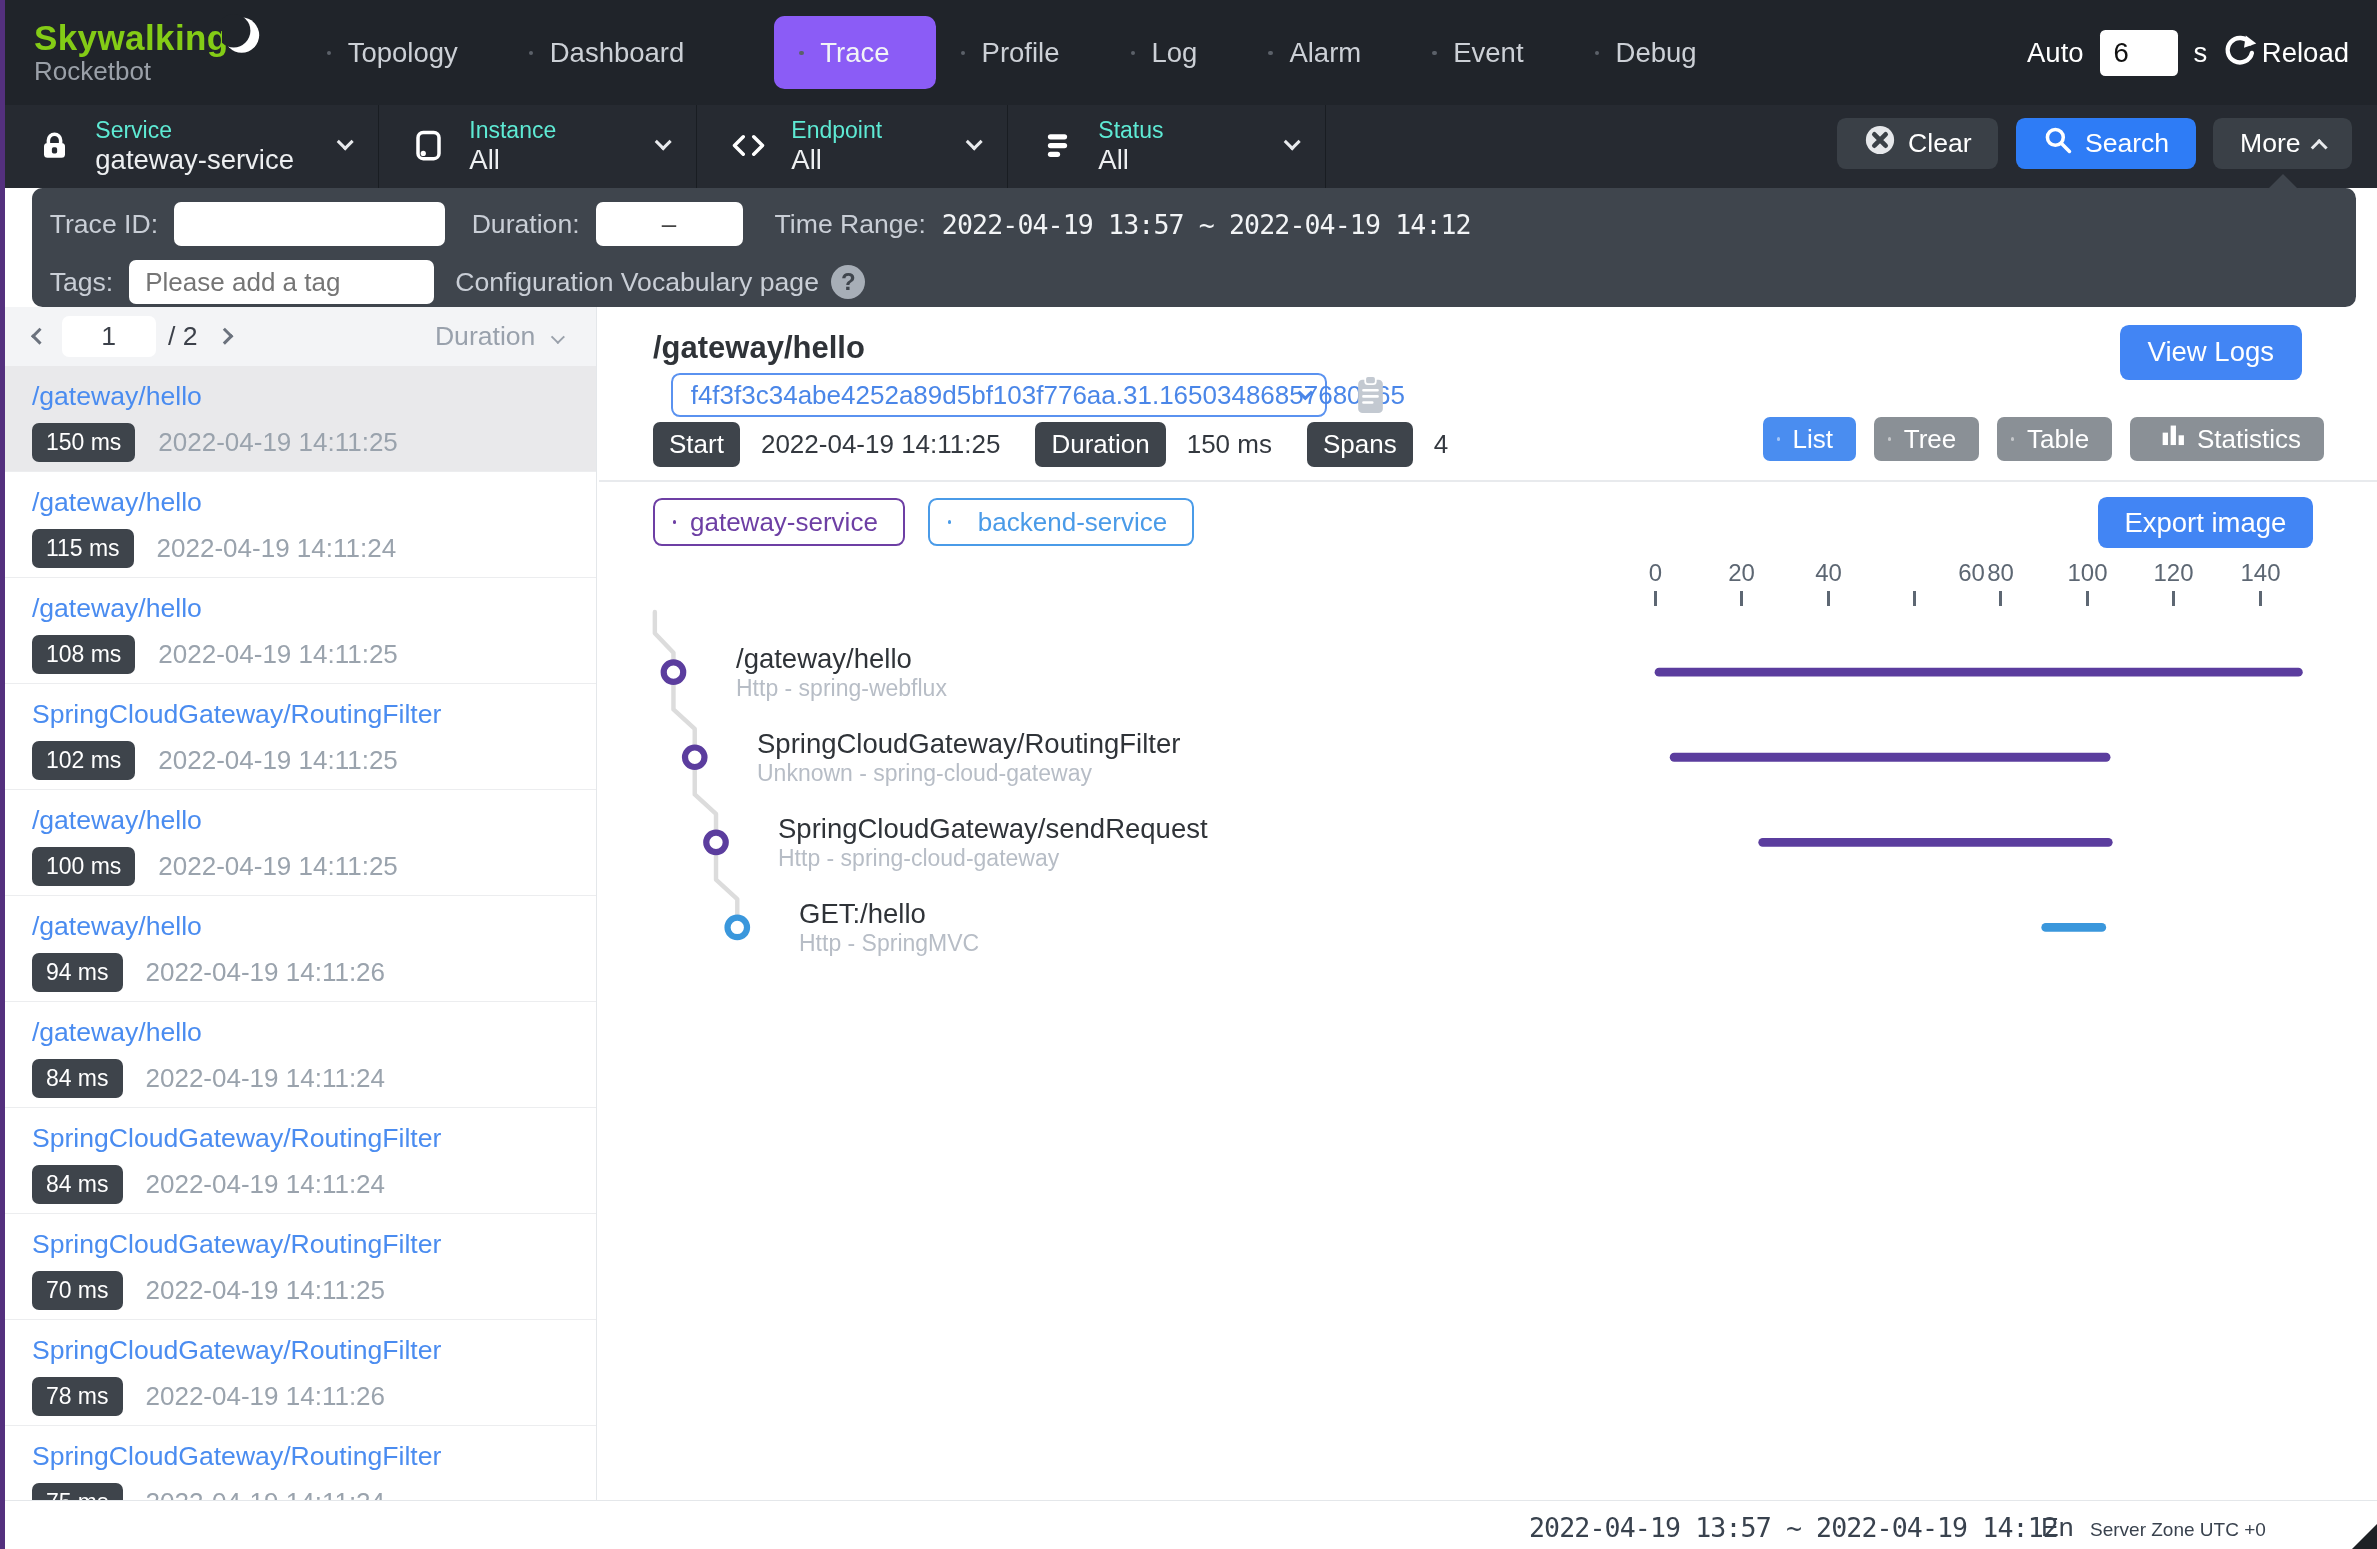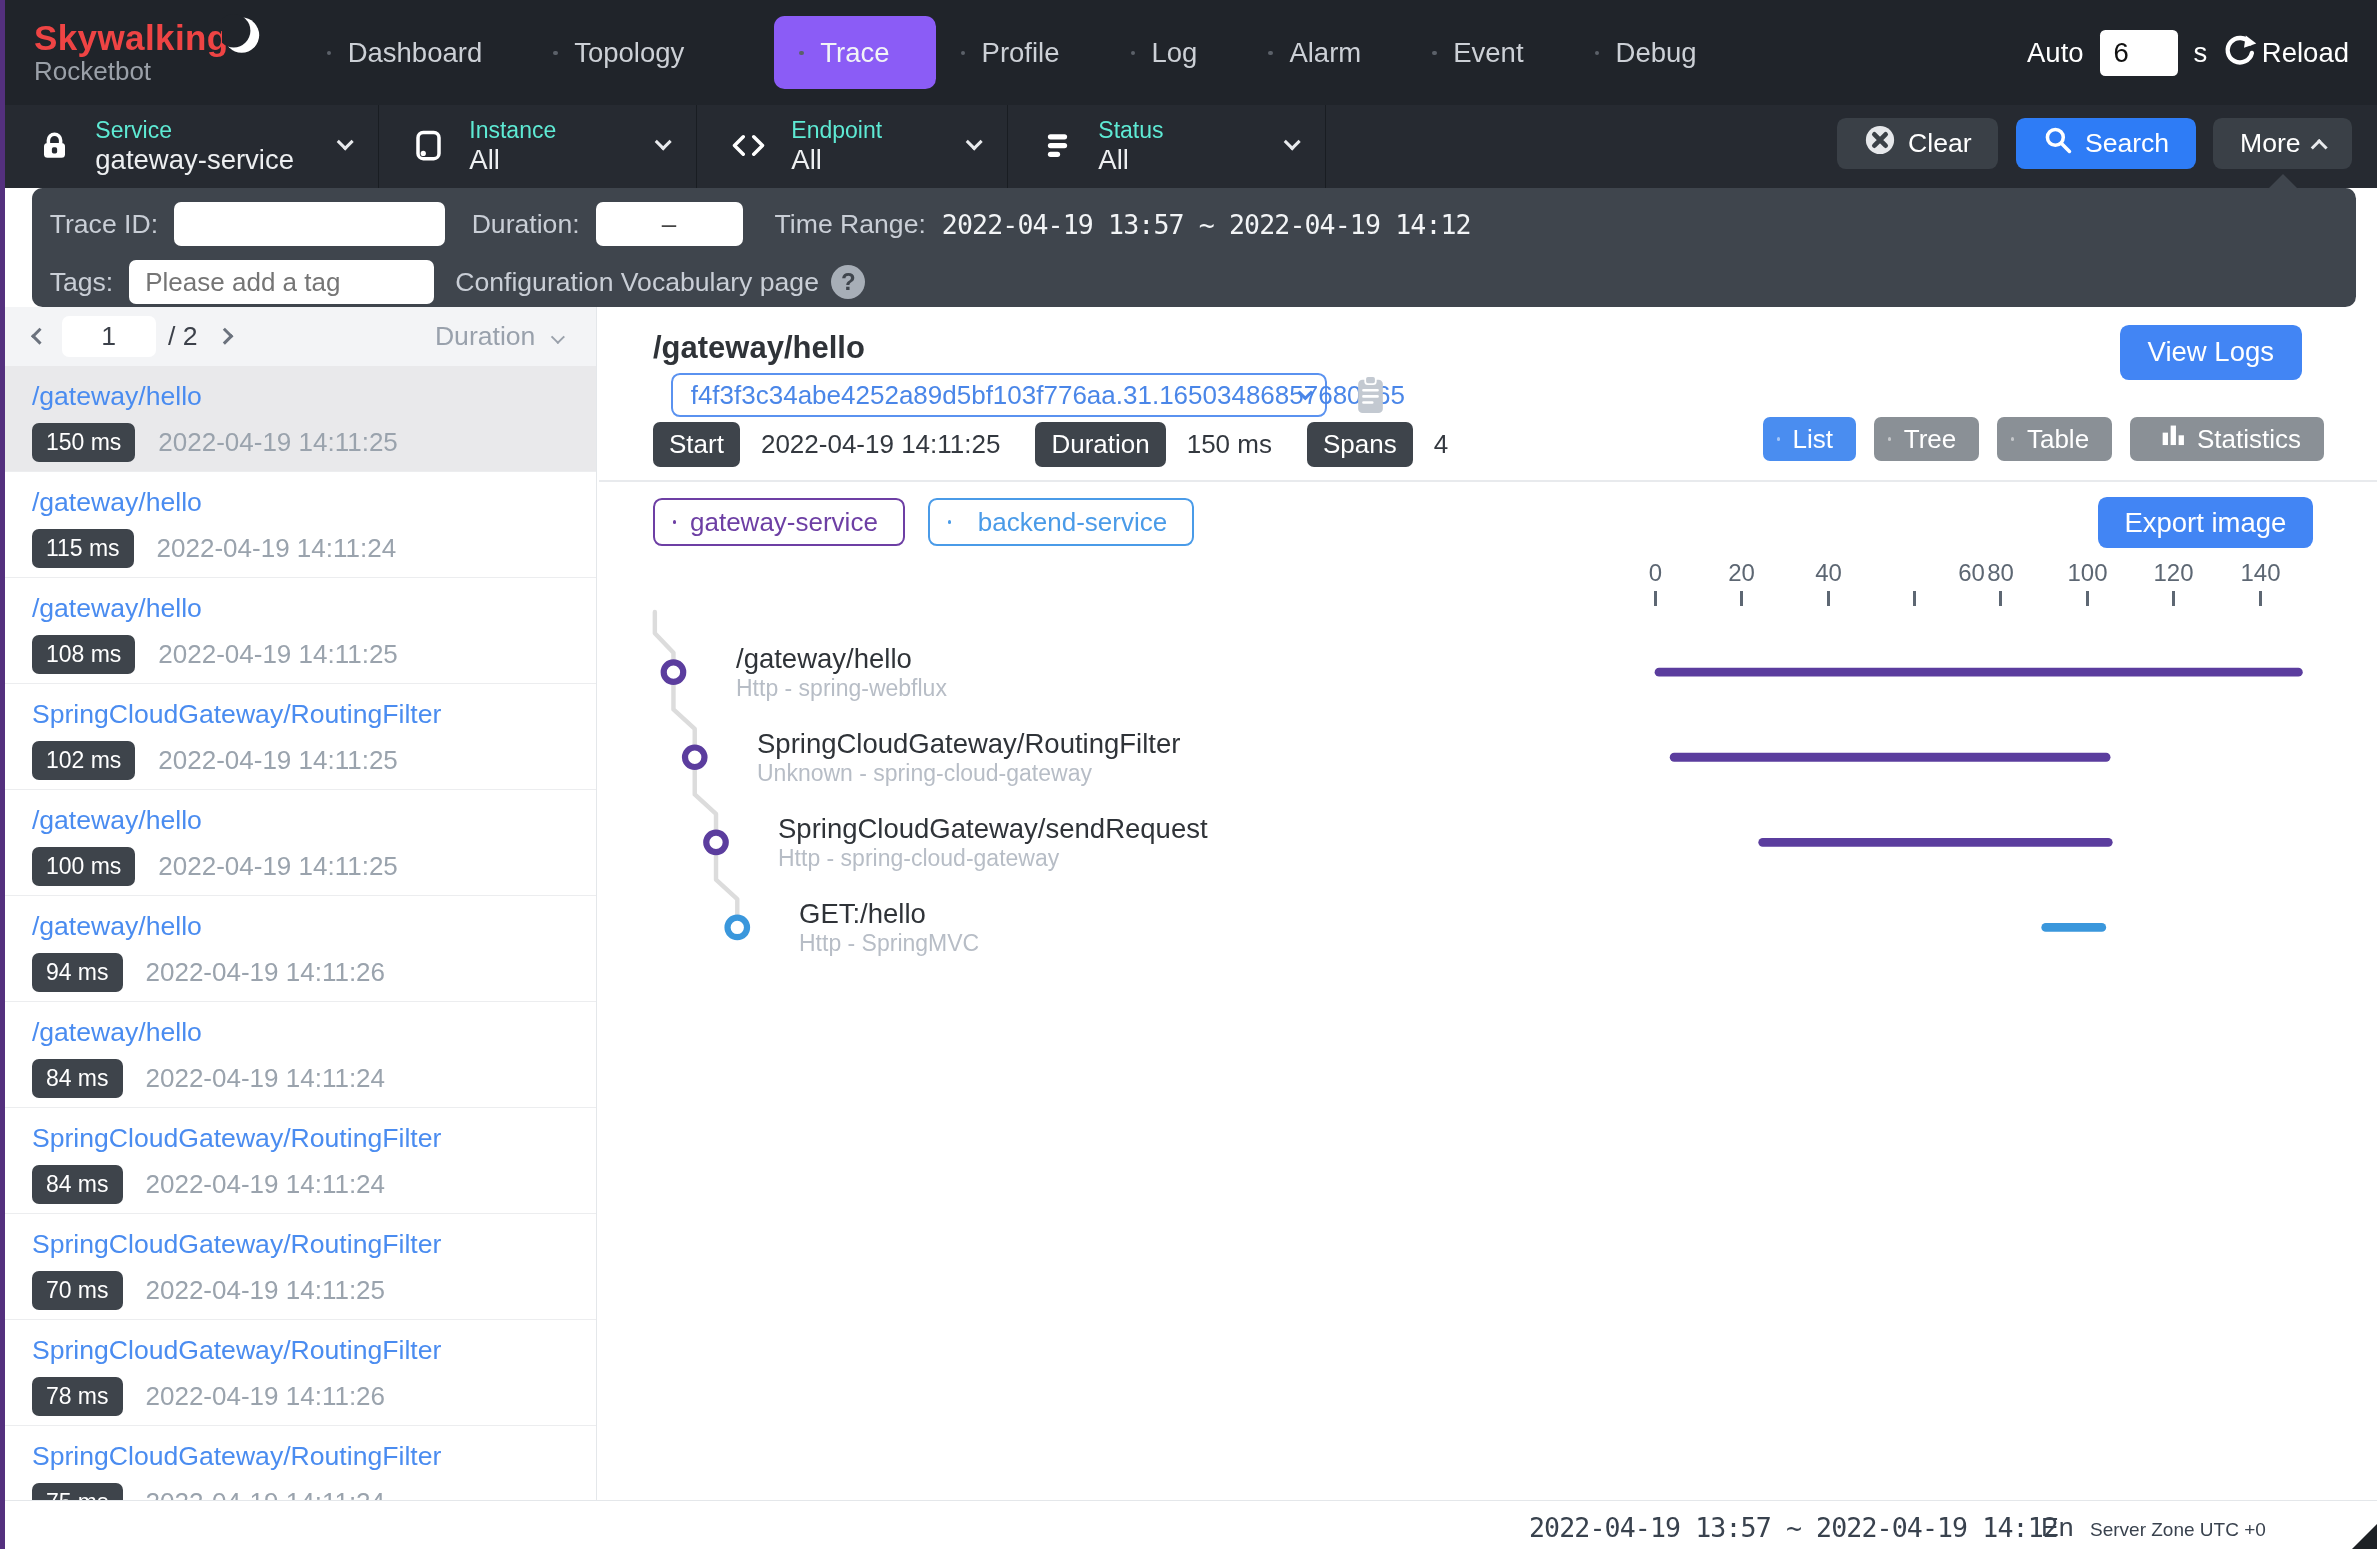--- a/index.html
+++ b/index.html
@@ -3,21 +3,21 @@
 <meta charset="utf-8">
 <style>
   * { margin:0; padding:0; box-sizing:border-box; }
   body { background:#fff; font-family:"Liberation Sans", sans-serif; }
   #app { position:relative; width:2377px; height:1550px; background:#fff; overflow:hidden; }
   #app::before { content:""; position:absolute; left:0; top:0; width:5.3px; height:100%; background:#54307e; z-index:60; }
 
   
   .topnav { position:absolute; left:0; top:0; right:0; height:105px; background:#20242a; display:flex; align-items:center; z-index:5; }
   .logo { margin-left:34px; position:relative; }
-  .logo-title { color:#ef4444; font-size:35px; font-weight:bold; letter-spacing:0.4px; line-height:37px; }
+  .logo-title { color:#84cc16; font-size:35px; font-weight:bold; letter-spacing:0.4px; line-height:37px; }
   .logo-sub { color:#9aa0a8; font-size:26px; line-height:30px; }
   .logo-moon { position:absolute; left:188px; top:-5.3px; }
   .nav-menu { display:flex; align-items:center; margin-left:73px; list-style:none; }
   .nav-item { position:relative; display:flex; align-items:center; height:73px; padding:0 46px; border-radius:10.6px; font-size:27.5px; color:#ccd0d6; cursor:pointer; }
   .nav-item::before { content:""; position:absolute; left:25px; top:50%; margin-top:-1.8px; width:4.4px; height:4.4px; border-radius:50%; background:#5b6169; }
   .nav-item.active { background:#8b5cf6; color:#f2f4f6;margin-left:44px; }
   .nav-right { position:absolute; right:28px; top:0; height:105px; display:flex; align-items:center; gap:16px; color:#fff; font-size:27.5px; }
   .auto-input { width:78px; height:46px; border:none; border-radius:5.3px; font-size:27.5px; padding:0 14px; color:#111; background:#fff; }
   .reload-wrap { display:flex; align-items:center; gap:3.5px; cursor:pointer; }
 
@@ -114,22 +114,22 @@
       <div class="logo-title">Skywalking</div>
       <span class="logo-moon">
         <svg width="41" height="44" viewBox="0 0 46 50">
             <circle cx="22" cy="24" r="20" fill="#fff"></circle>
             <circle cx="13" cy="19" r="19" fill="#20242a"></circle>
           </svg>
       </span>
       <div class="logo-sub">Rocketbot</div>
     </div>
     <ul class="nav-menu" id="nav-menu">
+        <li class="nav-item">Topology</li>
         <li class="nav-item">Dashboard</li>
-        <li class="nav-item">Topology</li>
         <li class="nav-item active">Trace</li>
         <li class="nav-item">Profile</li>
         <li class="nav-item">Log</li>
         <li class="nav-item">Alarm</li>
         <li class="nav-item">Event</li>
         <li class="nav-item">Debug</li>
       </ul>
     <div class="nav-right">
       <span>Auto</span>
       <input class="auto-input" value="6" style="">

